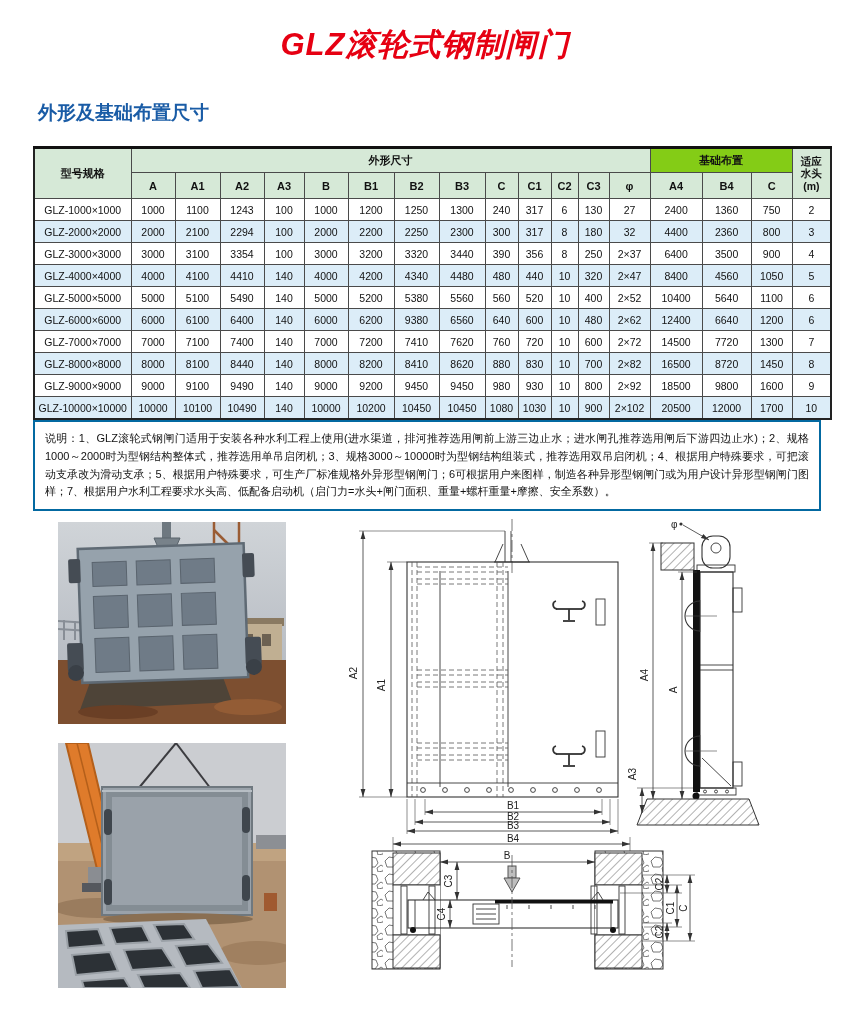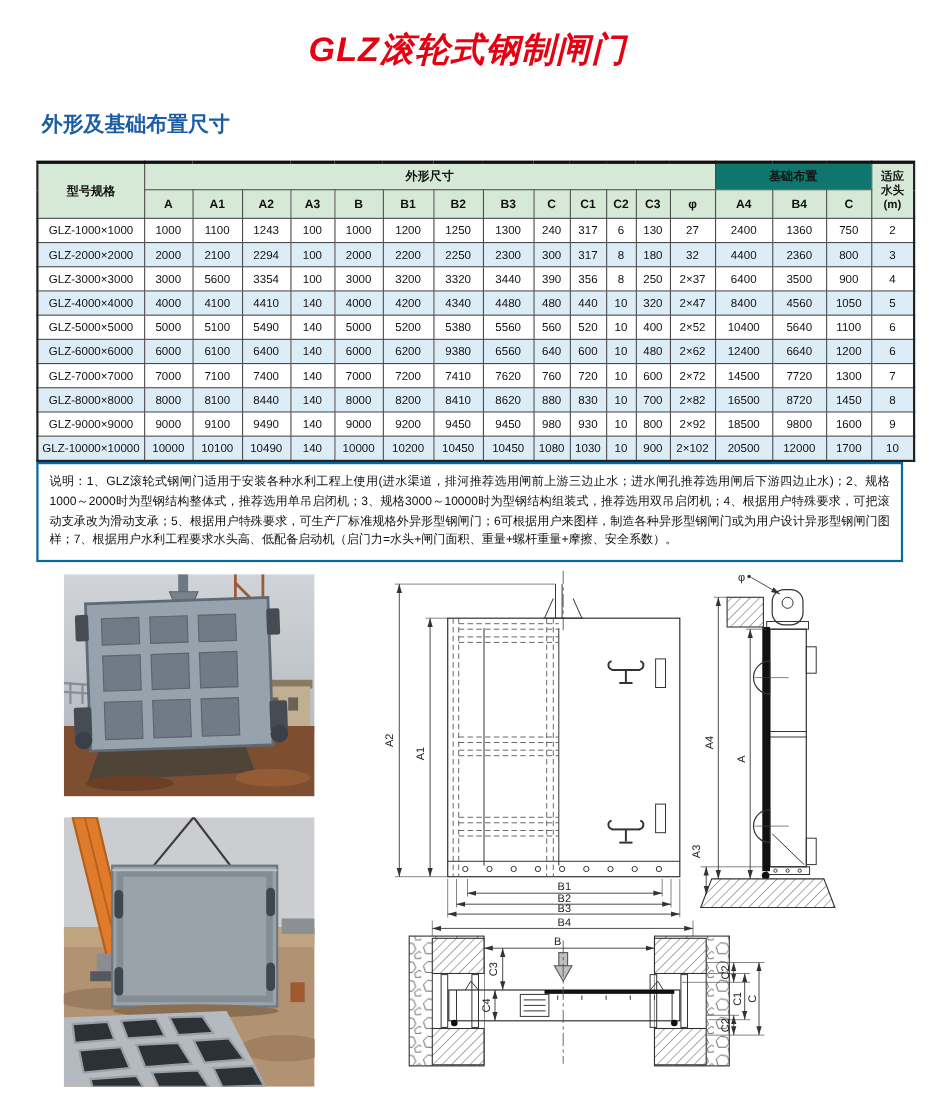--- a/index.html
+++ b/index.html
@@ -60,21 +60,21 @@
         <col style="width:41px">
         <col style="width:52px">
         <col style="width:49px">
       <col style="width:41px">
         <col style="width:39px">
     </colgroup>
     <thead>
       <tr class="r1">
         <th rowspan="2" style="background: rgb(214, 233, 215);">型号规格</th>
         <th colspan="13" style="background: rgb(214, 233, 215);">外形尺寸</th>
-        <th colspan="3" style="background: #0f766e;">基础布置</th>
+        <th colspan="3" style="background: #84cc16;">基础布置</th>
         <th rowspan="2" class="headcell" style="background: rgb(214, 233, 215);">
           <div>适应</div>
           <div>水头</div>
           <div>(m)</div>
         </th>
       </tr>
       <tr class="r2">
           <th style="background: rgb(214, 233, 215);">A</th>
           <th style="background: rgb(214, 233, 215);">A1</th>
           <th style="background: rgb(214, 233, 215);">A2</th>
@@ -130,21 +130,21 @@
           <td>180</td>
           <td>32</td>
           <td>4400</td>
           <td>2360</td>
           <td>800</td>
           <td>3</td>
         </tr>
         <tr>
           <td>GLZ-3000×3000</td>
           <td>3000</td>
-          <td>5600</td>
+          <td>3100</td>
           <td>3354</td>
           <td>100</td>
           <td>3000</td>
           <td>3200</td>
           <td>3320</td>
           <td>3440</td>
           <td>390</td>
           <td>356</td>
           <td>8</td>
           <td>250</td>

